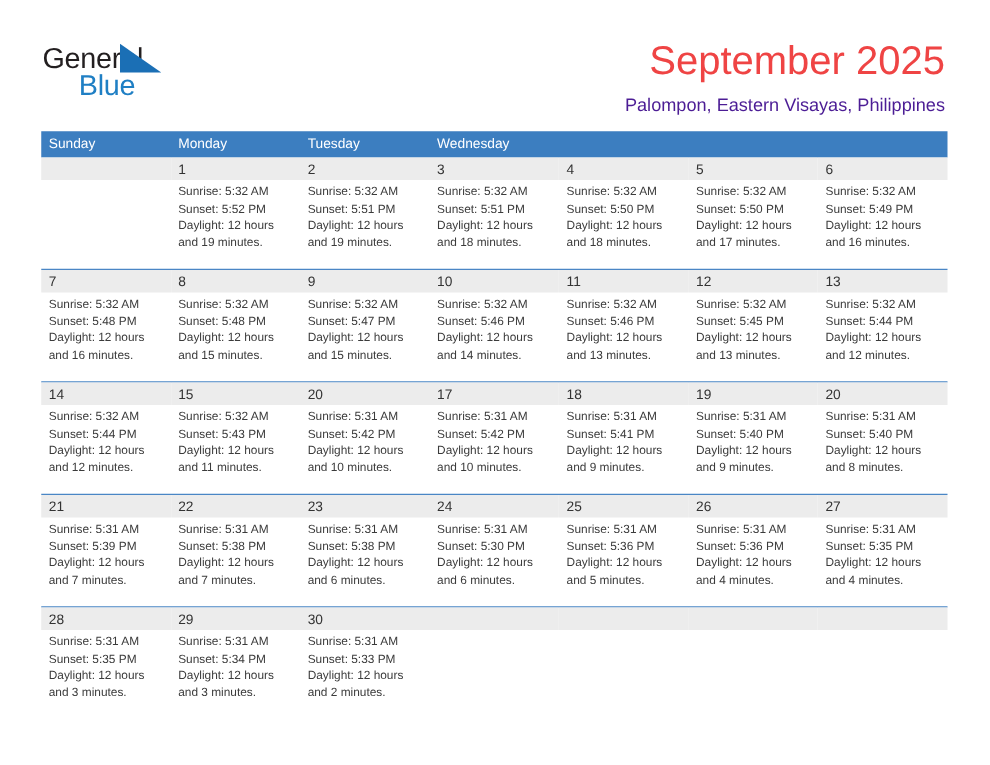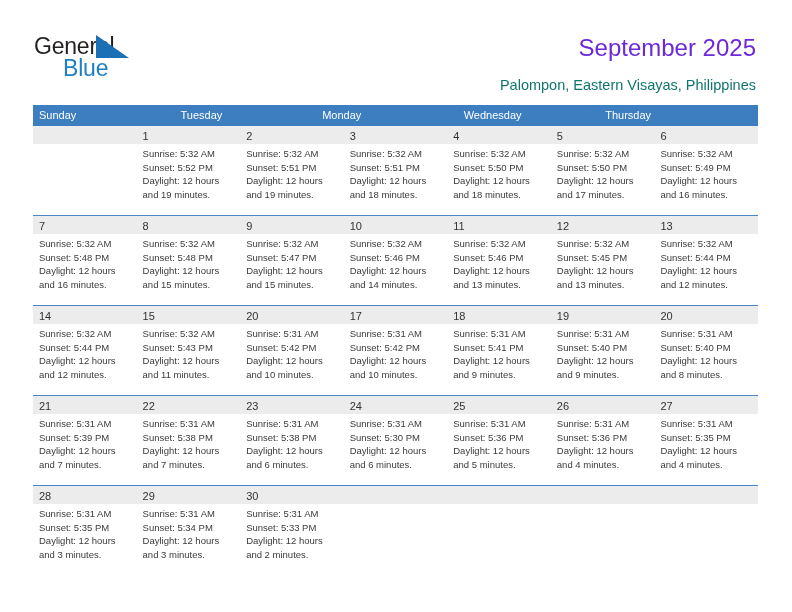--- a/index.html
+++ b/index.html
@@ -58,52 +58,51 @@
   .logo-tri-svg {
     position: absolute;
     left: 61px;
     top: 2px;
   }
 
   .title {
     position: absolute;
     right: 36px;
     top: 32px;
-    font-size: 24px;
+    font-size: 32px;
     line-height: 32px;
-    color: #6d28d9;
+    color: #ef4444;
     text-align: center;
     white-space: nowrap;
     font-family: "Liberation Sans", sans-serif;
   }
   .subtitle {
     position: absolute;
     right: 36px;
     top: 76px;
     font-size: 14.5px;
     line-height: 18px;
-    color: #0f766e;
+    color: #4c1d95;
     text-align: center;
     white-space: nowrap;
     font-family: "Liberation Sans", sans-serif;
   }
 
   
   .calendar {
     position: absolute;
     left: 33px;
     top: 105px;
     width: 725px;
   }
   .cal-head {
     display: flex;
     width: 725px;
     height: 21px;
     background: #3c7ec0;
-    gap: 38px;
   }
   .cal-head .dayname {
     width: 103.57px;
     box-sizing: border-box;
     padding-left: 6px;
     color: #ffffff;
     font-size: 11px;
     line-height: 21px;
     font-family: "Liberation Sans", sans-serif;
     white-space: nowrap;
@@ -171,24 +170,23 @@
       <span class="logo-blue">Blue</span>
     </div>
 
     <div class="title">September 2025</div>
     <div class="subtitle">Palompon, Eastern Visayas, Philippines</div>
   </div>
 
   <div class="calendar">
     <div class="cal-head" id="weekday-header">
         <div class="dayname">Sunday</div>
+        <div class="dayname">Monday</div>
         <div class="dayname">Tuesday</div>
-        <div class="dayname">Monday</div>
         <div class="dayname">Wednesday</div>
-        <div class="dayname">Thursday</div>
       </div>
     <div id="weeks-container">
         <div class="week">
           <div class="week-row">
             <div class="cell empty">
               <div class="daynum-band"><span class="daynum"></span></div>
               <div class="cell-body">
                 <div class="cell-line"></div>
                 <div class="cell-line"></div>
                 <div class="cell-line"></div>

